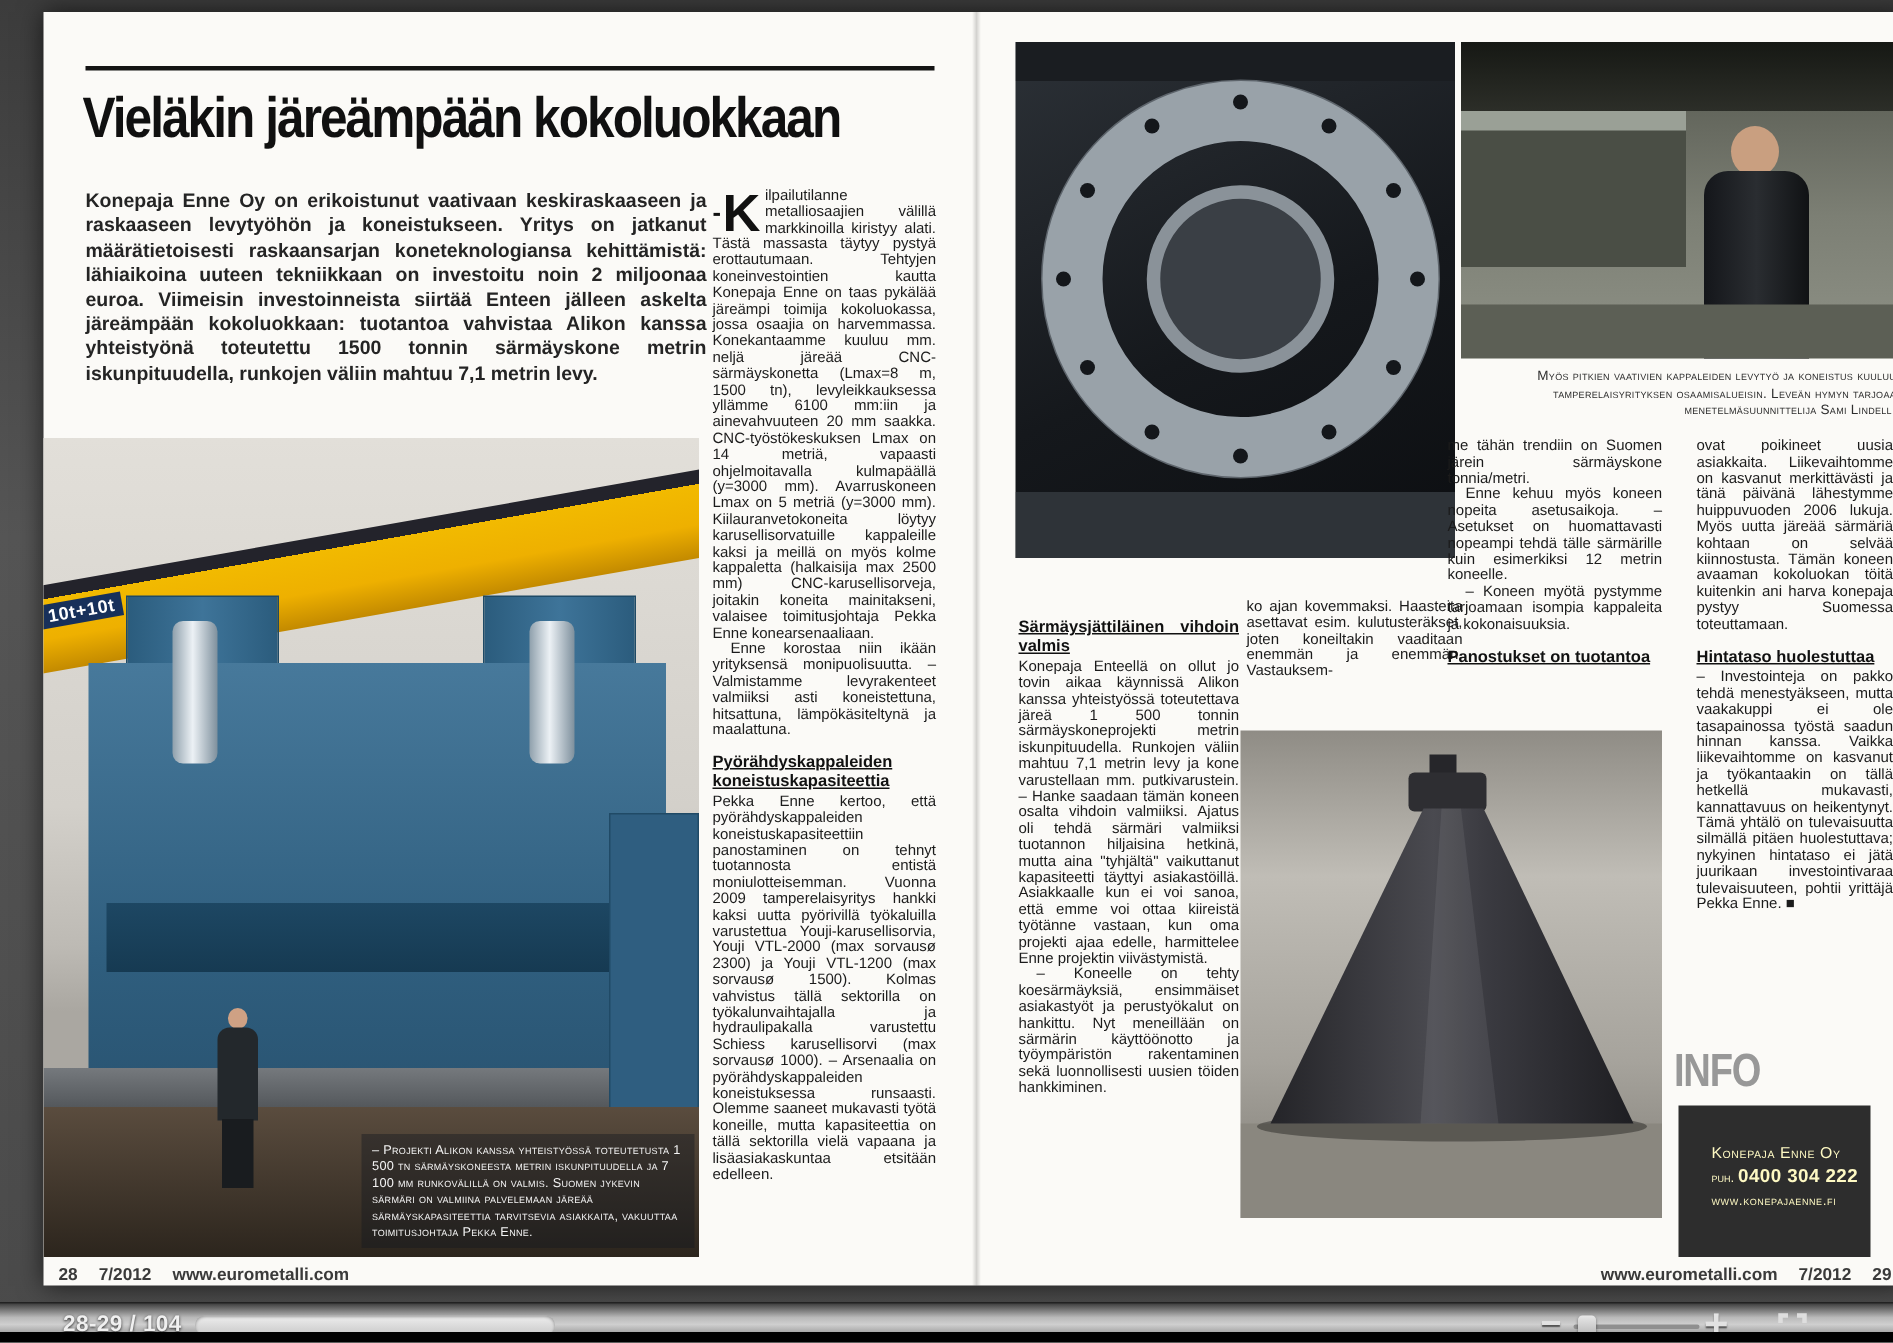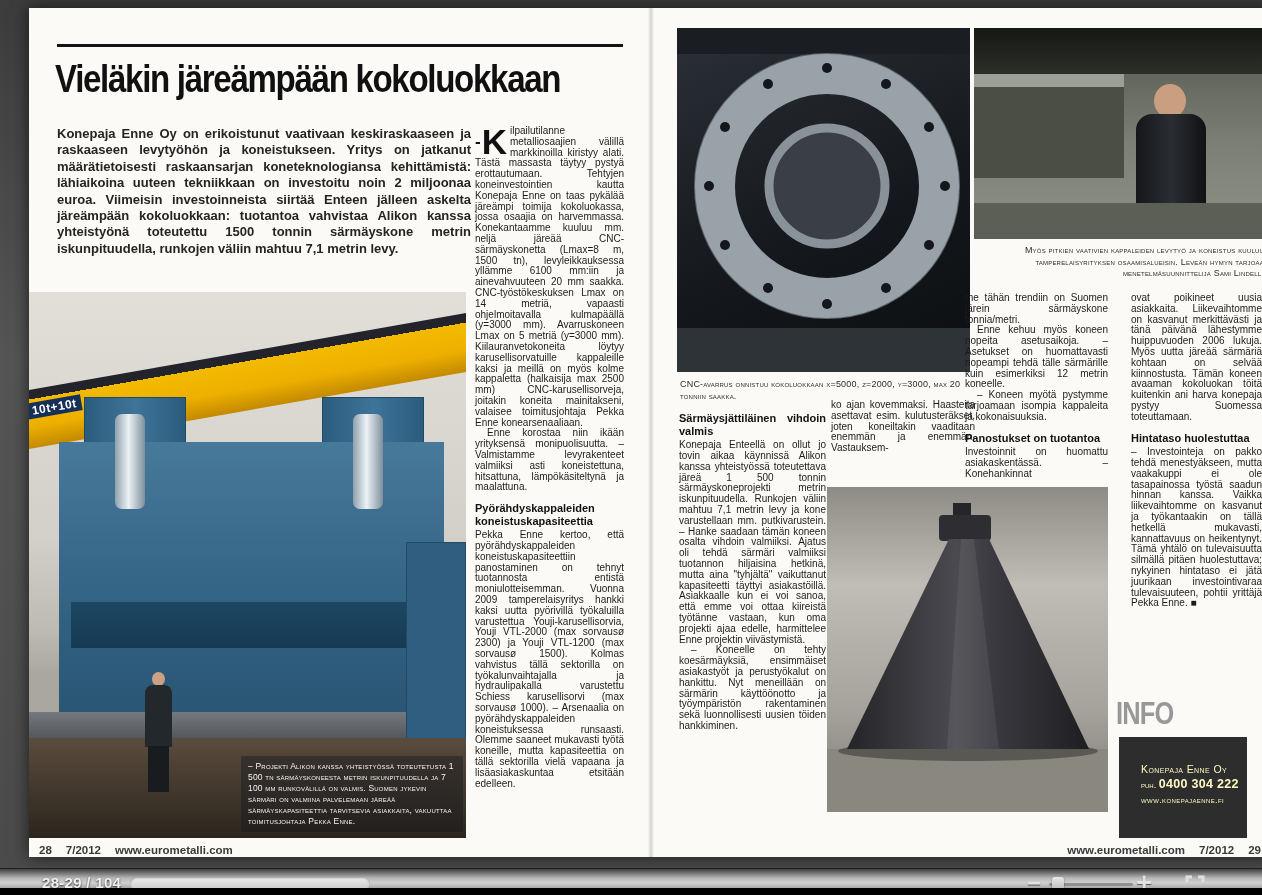--- a/index.html
+++ b/index.html
@@ -14,21 +14,21 @@
 
   
   .rule{background:#141414;}
   .article-title{font-weight:bold;font-size:38px;letter-spacing:-1.5px;color:#101010;
                  transform:scaleX(.87);transform-origin:left top;white-space:nowrap;}
   .intro{font-size:13px;font-weight:bold;line-height:16.4px;color:#242424;text-align:justify;}
   .bodycol{font-size:10px;line-height:10.8px;color:#1b1b1b;text-align:justify;}
   .bodycol p{margin:0;text-indent:12px;}
   .bodycol p.ni{text-indent:0;}
   .bodycol p.bigind{text-indent:20px;}
-  .colhead{font-weight:bold;font-size:11px;line-height:12.6px;margin:9px 0 3px;color:#111;}
+  .colhead{font-weight:bold;font-size:11px;line-height:12.6px;margin:9px 0 3px;color:#111;text-decoration:underline;}
   .dropcap{float:left;font-weight:bold;font-size:35px;line-height:29px;padding:1px 3px 0 0;color:#111;}
   .dropdash{font-size:17px;vertical-align:7px;margin-right:1px;}
   .caption{font-variant:small-caps;font-size:9px;line-height:11.6px;color:#2d2d2d;letter-spacing:.2px;}
   .overlay-caption{font-variant:small-caps;font-size:8.5px;line-height:11px;color:#f4f4f4;
                    background:rgba(18,24,32,.42);padding:5px 7px;letter-spacing:.2px;}
   .pagefooter{font-size:11.5px;font-weight:bold;color:#3a3a3a;display:flex;align-items:baseline;}
 
   
   .photo{overflow:hidden;}
   .photoA{background:linear-gradient(180deg,#e2dfd9 0%,#d3d0ca 45%,#bdbab4 62%,#aaa7a1 70%);}
@@ -160,21 +160,20 @@
           <circle cx="91" cy="260" r="5" fill="#14171b"></circle>
             <circle cx="48" cy="217" r="5" fill="#14171b"></circle>
           <circle cx="32" cy="158" r="5" fill="#14171b"></circle>
             <circle cx="48" cy="99" r="5" fill="#14171b"></circle>
           <circle cx="91" cy="56" r="5" fill="#14171b"></circle>
             <circle cx="150" cy="40" r="5" fill="#14171b"></circle>
           <circle cx="209" cy="56" r="5" fill="#14171b"></circle>
             <circle cx="252" cy="99" r="5" fill="#14171b"></circle>
         </svg>
       </div>
-      <div class="abs caption" style="left:30px;top:371px;width:288px;">CNC-avarrus onnistuu kokoluokkaan x=5000, z=2000, y=3000, max 20 tonniin saakka.</div>
 
       <div class="abs photo photoC" style="left:324px;top:20px;width:290px;height:211px;">
         <div class="ceiling"></div>
         <div class="machines"></div>
         <div class="head"></div>
         <div class="torso"></div>
         <div class="bench"></div>
       </div>
       <div class="abs caption" style="left:326px;top:237px;width:288px;text-align:right;">Myös pitkien vaativien kappaleiden levytyö ja koneistus kuuluu tamperelaisyrityksen osaamisalueisin. Leveän hymyn tarjoaa menetelmäsuunnittelija Sami Lindell.</div>
 
@@ -205,21 +204,20 @@
           <polygon points="122,52 162,52 262,262 20,262" fill="url(#coneG)"></polygon>
           <polygon points="134,52 147,52 172,262 120,262" fill="rgba(255,255,255,0.07)"></polygon>
         </svg>
       </div>
 
       <div class="bodycol abs" style="left:315px;top:285px;width:143px;">
         <p class="ni">me tähän trendiin on Suomen järein särmäyskone tonnia/metri.</p>
         <p>Enne kehuu myös koneen nopeita asetusaikoja. – Asetukset on huomattavasti nopeampi tehdä tälle särmärille kuin esimerkiksi 12 metrin koneelle.</p>
         <p>– Koneen myötä pystymme tarjoamaan isompia kappaleita ja kokonaisuuksia.</p>
         <div class="colhead">Panostukset on tuotantoa</div>
-        <p class="ni">Investoinnit on huomattu asiakaskentässä. – Konehankinnat</p>
       </div>
 
       <div class="bodycol abs" style="left:481px;top:285px;width:131px;">
         <p class="ni">ovat poikineet uusia asiakkaita. Liikevaihtomme on kasvanut merkittävästi ja tänä päivänä lähestymme huippuvuoden 2006 lukuja. Myös uutta järeää särmäriä kohtaan on selvää kiinnostusta. Tämän koneen avaaman kokoluokan töitä kuitenkin ani harva konepaja pystyy Suomessa toteuttamaan.</p>
         <div class="colhead">Hintataso huolestuttaa</div>
         <p class="ni">– Investointeja on pakko tehdä menestyäkseen, mutta vaakakuppi ei ole tasapainossa työstä saadun hinnan kanssa. Vaikka liikevaihtomme on kasvanut ja työkantaakin on tällä hetkellä mukavasti, kannattavuus on heikentynyt. Tämä yhtälö on tulevaisuutta silmällä pitäen huolestuttava; nykyinen hintataso ei jätä juurikaan investointivaraa tulevaisuuteen, pohtii yrittäjä Pekka Enne. ■</p>
       </div>
 
       <div class="abs info-label" style="left:466px;top:688px;">INFO</div>
       <div class="abs infobox" style="left:469px;top:729px;width:128px;height:101px;">

